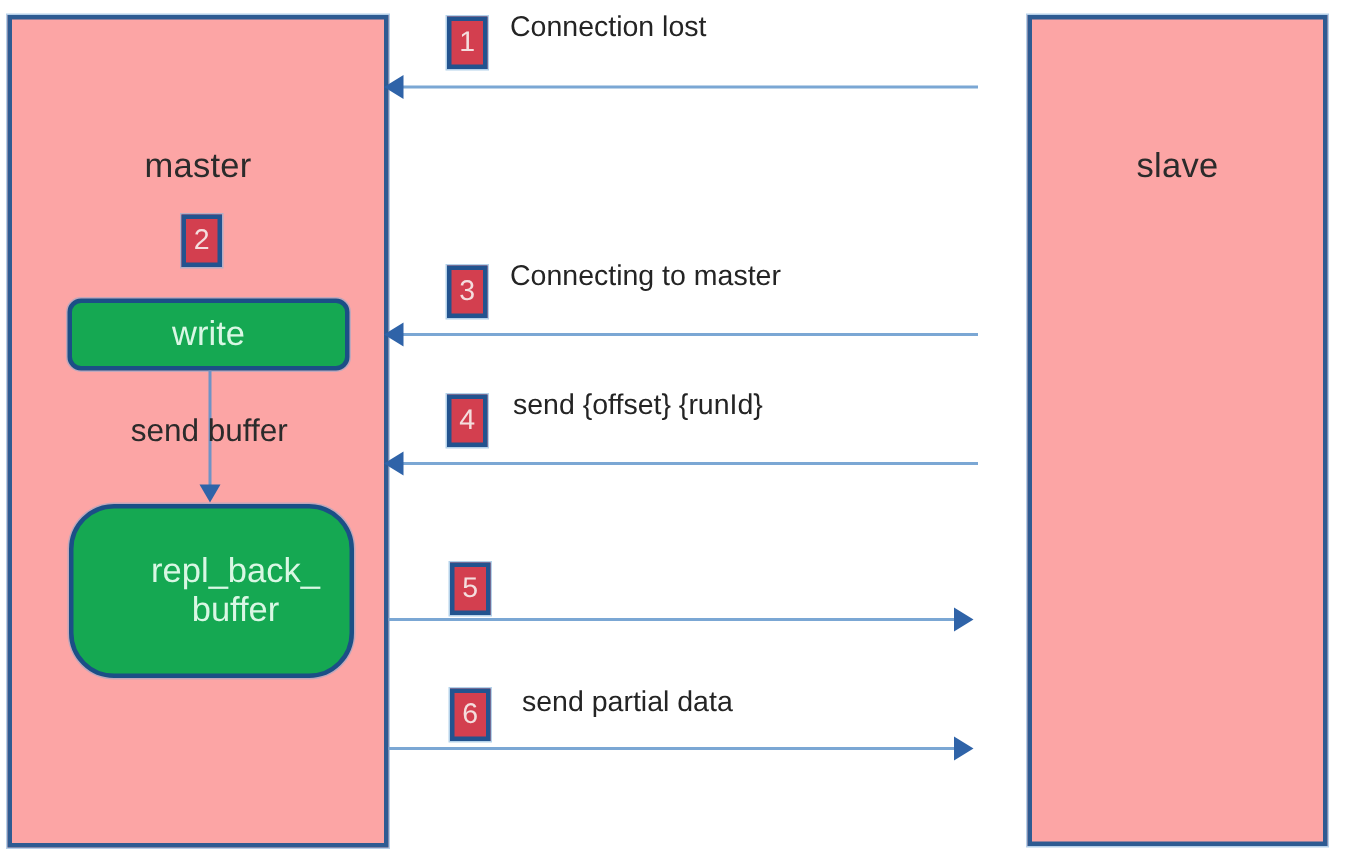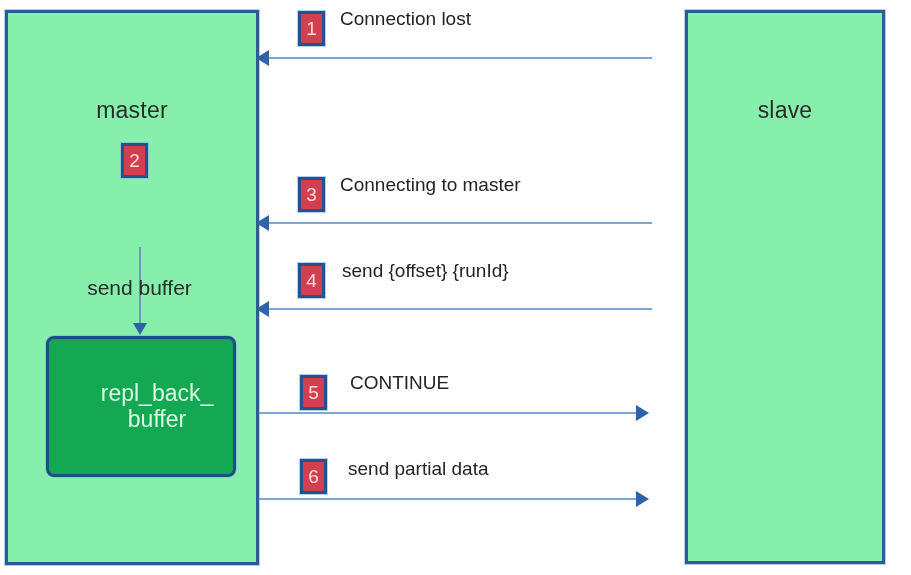--- a/index.html
+++ b/index.html
@@ -15,21 +15,21 @@
     position: relative;
     width: 911px;
     height: 575px;
     background: #ffffff;
     overflow: hidden;
   }
 
   
   .participant {
     position: absolute;
-    background: #86efac;
+    background: #fca5a5;
     border: 3px solid #2e5b92;
     box-sizing: border-box;
     box-shadow: 0 0 0 1px rgba(120,170,215,0.55);
   }
   .participant-label {
     position: absolute;
     left: 0;
     width: 100%;
     text-align: center;
     color: #2b2b2b;
@@ -53,22 +53,22 @@
     text-align: center;
     line-height: 1.12;
     box-shadow: 0 0 0 1px rgba(120,170,215,0.45);
   }
   #write-block {
     left: 37px; top: 186px; width: 188px; height: 48px;
     border-radius: 9px;
     font-size: 23px;
   }
   #replbuf-block {
-    left: 38px; top: 323px; width: 190px; height: 141px;
-    border-radius: 8px;
+    left: 38px; top: 323px; width: 190px; height: 116px;
+    border-radius: 30px;
     font-size: 23px;
     padding-left: 32px;
   }
 
   
   #send-buffer-label {
     position: absolute;
     left: 0; top: 263px;
     width: 263px;
     text-align: center;
@@ -132,20 +132,21 @@
 </head>
 <body>
 
 <div id="canvas">
 
   <div class="participant" id="master-box">
     <div class="participant-label" style="top:84px;">master</div>
 
     <div class="badge" style="left:113px; top:130px;">2</div>
 
+    <div class="green-block" id="write-block">write</div>
 
     <div class="vline" id="send-buffer-line"></div>
     <div id="send-buffer-head"></div>
     <div id="send-buffer-label">send buffer</div>
 
     <div class="green-block" id="replbuf-block">
       <span style="display:block;">
         <span>repl_back_</span><br>
         <span>buffer</span>
       </span>
@@ -165,21 +166,20 @@
   <div class="msg-text" style="left:340px; top:174px;">Connecting to master</div>
   <div class="msg-line" style="left:268px; top:222px; width:384px;"></div>
   <div class="arrow-head left" style="left:256px; top:215px;"></div>
 
   <div class="badge" style="left:298px; top:263px;">4</div>
   <div class="msg-text" style="left:342px; top:260px;">send {offset} {runId}</div>
   <div class="msg-line" style="left:268px; top:308px; width:384px;"></div>
   <div class="arrow-head left" style="left:256px; top:301px;"></div>
 
   <div class="badge" style="left:300px; top:375px;">5</div>
-  <div class="msg-text" style="left:350px; top:372px;">CONTINUE</div>
   <div class="msg-line" style="left:259px; top:412px; width:377px;"></div>
   <div class="arrow-head right" style="left:636px; top:405px;"></div>
 
   <div class="badge" style="left:300px; top:459px;">6</div>
   <div class="msg-text" style="left:348px; top:458px;">send partial data</div>
   <div class="msg-line" style="left:259px; top:498px; width:377px;"></div>
   <div class="arrow-head right" style="left:636px; top:491px;"></div>
 
 </div>
 

